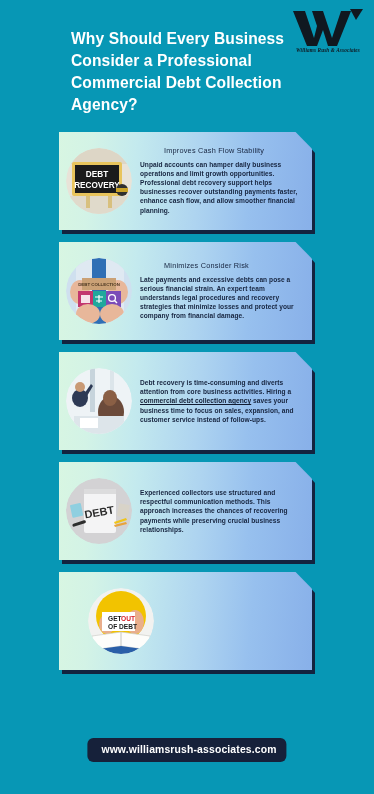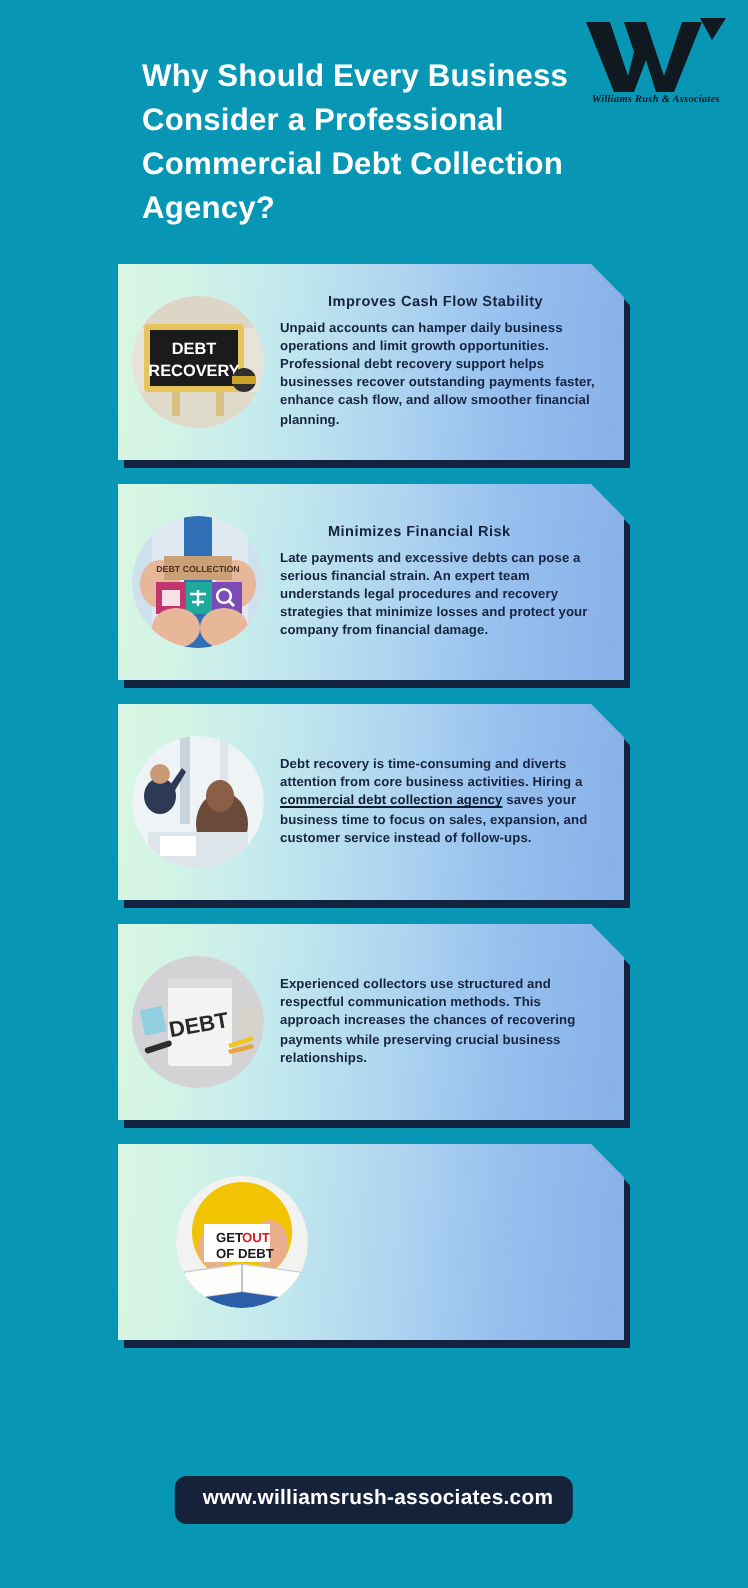--- a/index.html
+++ b/index.html
@@ -74,21 +74,21 @@
   }
   .thumb svg { display:block; width:66px; height:66px; }
   .card-body {
     flex:1 1 auto;
     padding:3px 10px 3px 8px;
     min-width:0;
   }
   .card-heading {
     color:#16243f;
     font-size:7.3px;
-    font-weight:bold;
+    font-weight:normal;
     letter-spacing:0.22px;
     margin-bottom:4px;
     line-height:1.2;
     padding-left:24px;
   }
   .card-text {
     color:#16243f;
     font-size:6.6px;
     font-weight:600;
     line-height:1.38;
@@ -198,21 +198,21 @@
               <rect x="15" y="37" width="9" height="8" fill="#ffffff" opacity="0.85"></rect>
               <path d="M33 37 L33 45 M29 39 L37 39 M30 43 L36 43" stroke="#ffffff" stroke-width="1.2" fill="none"></path>
               <circle cx="46" cy="40" r="3.4" fill="none" stroke="#ffffff" stroke-width="1.3"></circle>
               <path d="M48.5 42.5 L51 45" stroke="#ffffff" stroke-width="1.4"></path>
               <ellipse cx="22" cy="56" rx="12" ry="10" fill="#e8b79a"></ellipse>
               <ellipse cx="46" cy="56" rx="12" ry="10" fill="#e8b79a"></ellipse>
             </g>
           </svg>
         </div>
         <div class="card-body">
-          <div class="card-heading">Minimizes Financial Risk</div>
+          <div class="card-heading">Minimizes Consider Risk</div>
           <div class="card-text">Late payments and excessive debts can pose a serious financial strain. An expert team understands legal procedures and recovery strategies that minimize losses and protect your company from financial damage.</div>
         </div>
       </div>
     </div>
 
     <div class="card-wrap">
       <div class="card-shadow"></div>
       <div class="card">
         <div class="thumb">
           <svg viewBox="0 0 66 66">

